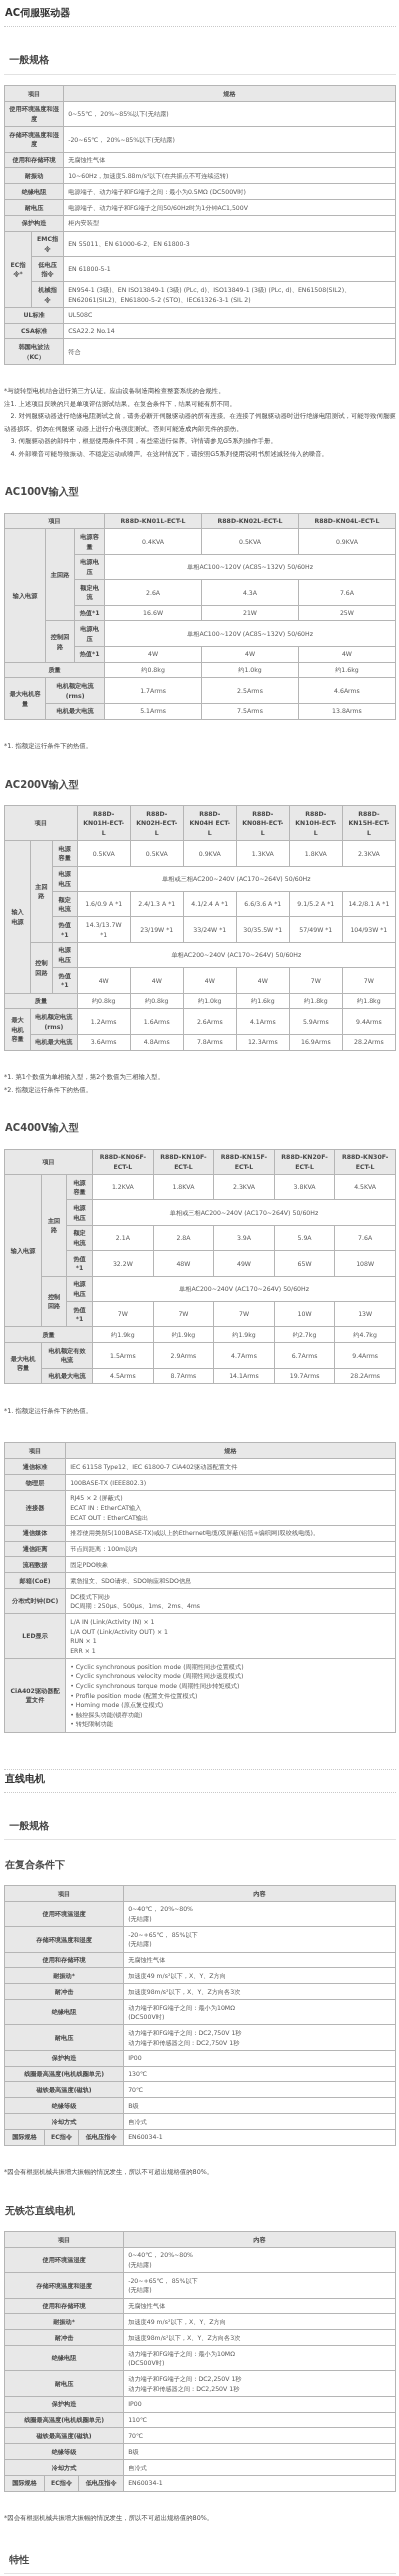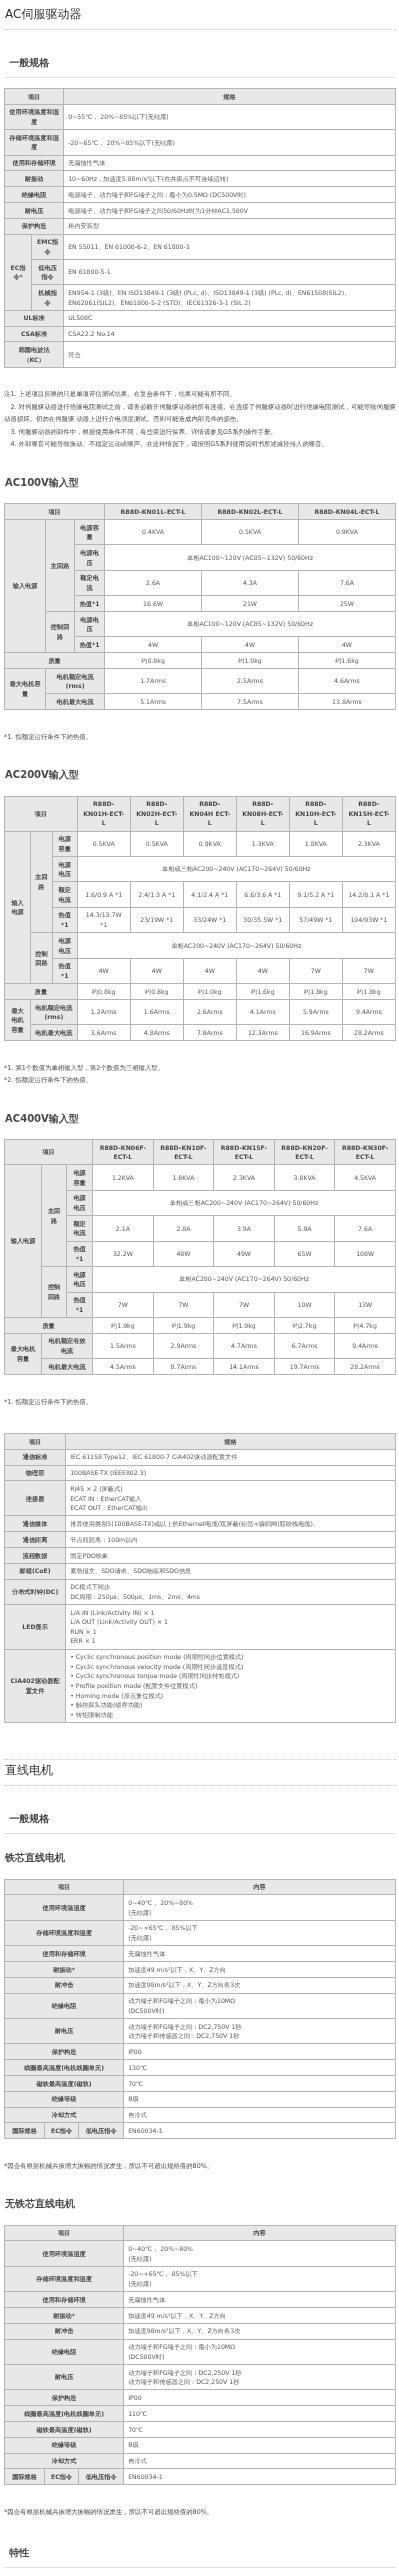--- a/index.html
+++ b/index.html
@@ -4,21 +4,21 @@
 <style>
   html,body{margin:0;padding:0;background:#fff;}
   body{
     width:400px;
     font-family:"DejaVu Sans","Liberation Sans",sans-serif;
     color:#4c4c4c;
     box-sizing:border-box;
     padding:4.1px 4.1px 31px 4.1px;
   }
   .h1{
-    font-size:12px;font-weight:normal;color:#333;
+    font-size:10px;font-weight:bold;color:#333;
     padding:2.1px 1px 6.2px 1px;
     border-bottom:0.5px dotted #c9c9c9;
     margin:0 0 17.5px 0;
   }
   .h2{
     font-size:10px;font-weight:bold;color:#4a4a4a;
     padding:3.1px 5.2px 6.2px 5.2px;
     border-bottom:0.5px solid #e2e2e2;
     margin:23px 0 10.3px 0;
   }
@@ -126,21 +126,21 @@
         <tr>
           <td class="h" colspan="2">CSA标准</td>
           <td>CSA22.2 No.14</td>
         </tr>
         <tr>
           <td class="h" colspan="2">韩国电波法（KC）</td>
           <td>符合</td>
         </tr>
       </tbody>
     </table>
-    <div class="note"><div>注1. 上述项目反映的只是单项评估测试结果。在复合条件下，结果可能有所不同。</div><div>　2. 对伺服驱动器进行绝缘电阻测试之前，请务必断开伺服驱动器的所有连接。在连接了伺服驱动器时进行绝缘电阻测试，可能导致伺服驱动器损坏。切勿在伺服驱 动器上进行介电强度测试。否则可能造成内部元件的损伤。</div><div>　3. 伺服驱动器的部件中，根据使用条件不同，有些需进行保养。详情请参见G5系列操作手册。</div><div>　4. 外部噪音可能导致振动、不稳定运动或噪声。在这种情况下，请按照G5系列使用说明书所述减轻传入的噪音。</div></div>
+    <div class="note"><div>*与旋转型电机结合进行第三方认证。应由设备制造商检查整套系统的合规性。</div><div>注1. 上述项目反映的只是单项评估测试结果。在复合条件下，结果可能有所不同。</div><div>　2. 对伺服驱动器进行绝缘电阻测试之前，请务必断开伺服驱动器的所有连接。在连接了伺服驱动器时进行绝缘电阻测试，可能导致伺服驱动器损坏。切勿在伺服驱 动器上进行介电强度测试。否则可能造成内部元件的损伤。</div><div>　3. 伺服驱动器的部件中，根据使用条件不同，有些需进行保养。详情请参见G5系列操作手册。</div><div>　4. 外部噪音可能导致振动、不稳定运动或噪声。在这种情况下，请按照G5系列使用说明书所述减轻传入的噪音。</div></div>
     <div class="h3">AC100V输入型</div>
     <table class="c">
       <colgroup>
         <col style="width: 41px;">
         <col style="width: 29px;">
         <col style="width: 30px;">
         <col>
         <col>
         <col>
       </colgroup>
@@ -461,21 +461,21 @@
 • Profile position mode (配置文件位置模式)
 • Homing mode (原点复位模式)
 • 触控探头功能(锁存功能)
 • 转矩限制功能</td>
         </tr>
       </tbody>
     </table>
     <div class="rule-dotted"></div>
     <div class="h1">直线电机</div>
     <div class="h2">一般规格</div>
-    <div class="h3">铁芯直线电机</div>
+    <div class="h3">在复合条件下</div>
     <table class="l">
       <colgroup>
         <col style="width: 40px;">
         <col style="width: 34px;">
         <col style="width: 45px;">
         <col>
       </colgroup>
       <tbody>
         <tr>
           <td class="h" colspan="3">项目</td>

